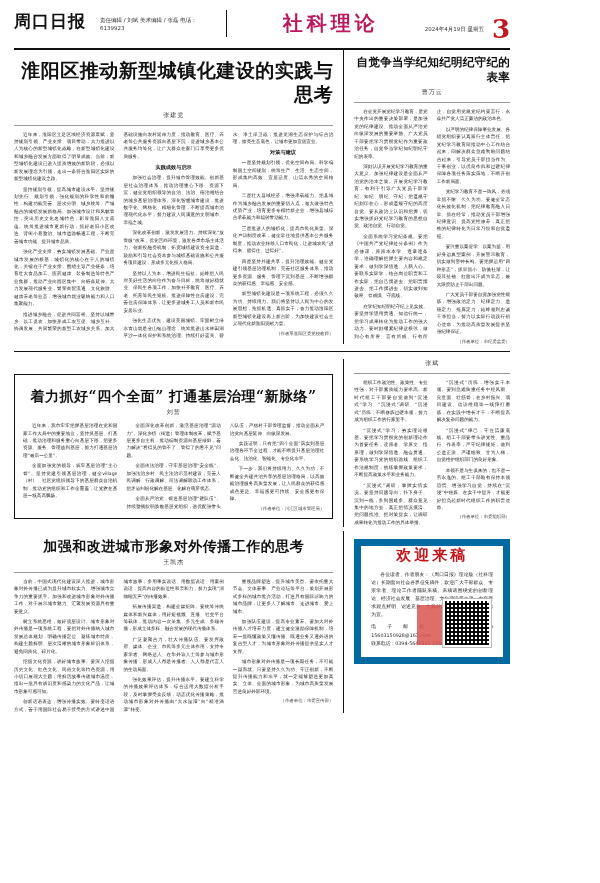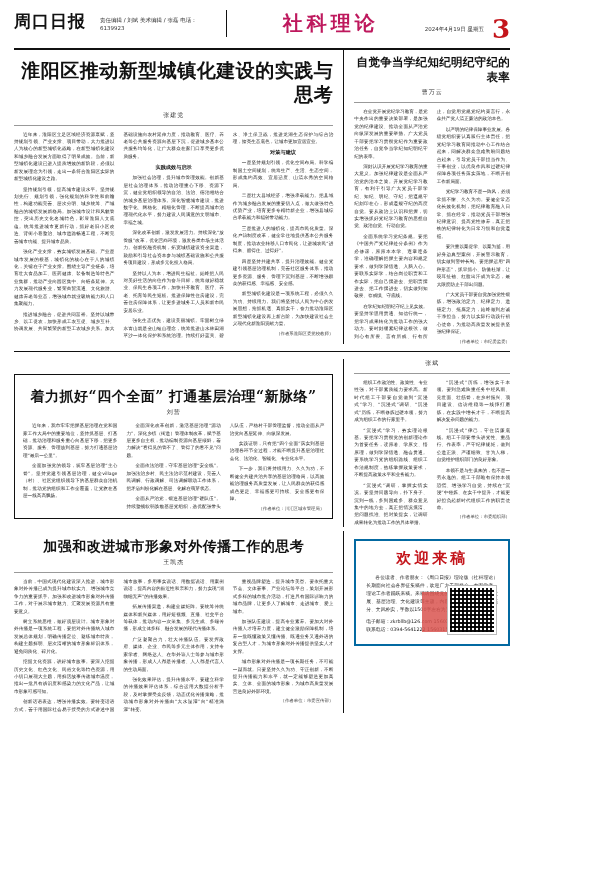--- a/index.html
+++ b/index.html
@@ -98,21 +98,21 @@
   .boxed{
     border:1px solid #111;padding:6px 8px 7px 8px;margin-top:15px;
   }
 
   
   .c3{column-count:3;column-gap:9px;}
   .c2{column-count:2;column-gap:9px;}
 
   
   .welcome{
-    border:2px solid #0369a1;margin-top:8px;padding:8px 10px 9px 10px;position:relative;
+    border:7px solid #0369a1;margin-top:8px;padding:0 10px 9px 10px;position:relative;
     background:#fff;
   }
   .welcome h3{
     font-family:"DejaVu Serif","Liberation Serif",serif;
     text-align:center;font-size:15px;font-weight:bold;letter-spacing:3px;
     margin:0 0 6px 0;color:#c4161c;
   }
   .welcome p{font-size:4.8px;line-height:1.7;color:#222;text-align:justify;margin:0 0 4px 0;text-indent:9px;}
   .welcome .contact{font-size:4.8px;line-height:1.7;color:#222;margin:0;text-indent:0;}
   .qr{

